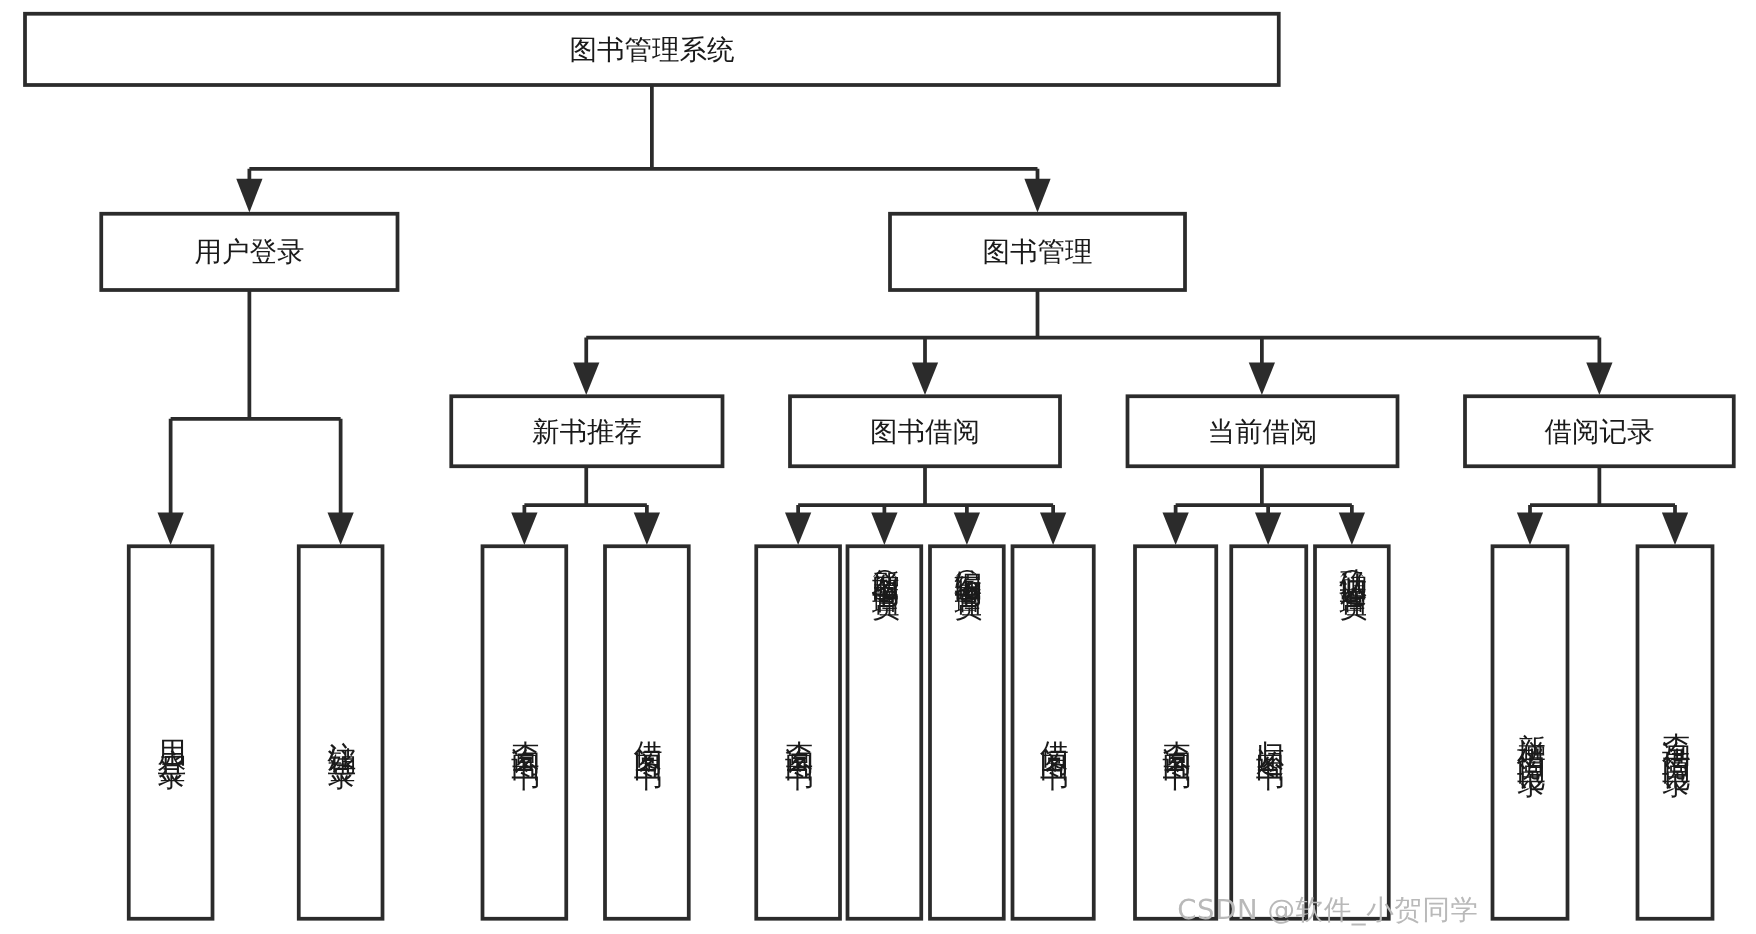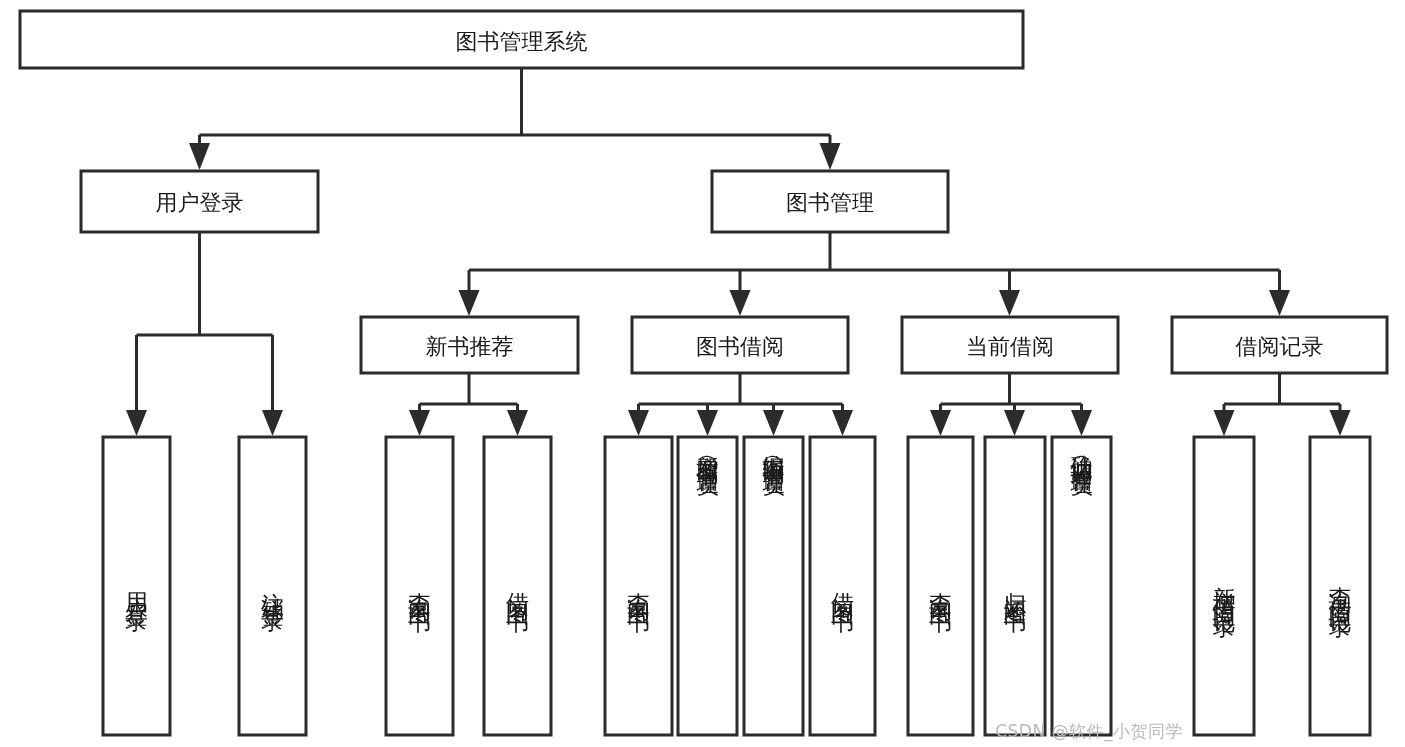--- a/index.html
+++ b/index.html
@@ -70,21 +70,21 @@
   }
   .vtext.tight {
     letter-spacing: 3px;
     font-size: 22px;
   }
   .watermark {
     position: absolute;
     right: 8px;
     bottom: 4px;
     font-family: "DejaVu Sans", "Liberation Sans", sans-serif;
-    font-size: 17px;
+    font-size: 22px;
     color: #b9b9b9;
     letter-spacing: 0.5px;
     white-space: nowrap;
     user-select: none;
   }
 </style>
 </head>
 <body>
 
 <div id="diagram-root">

